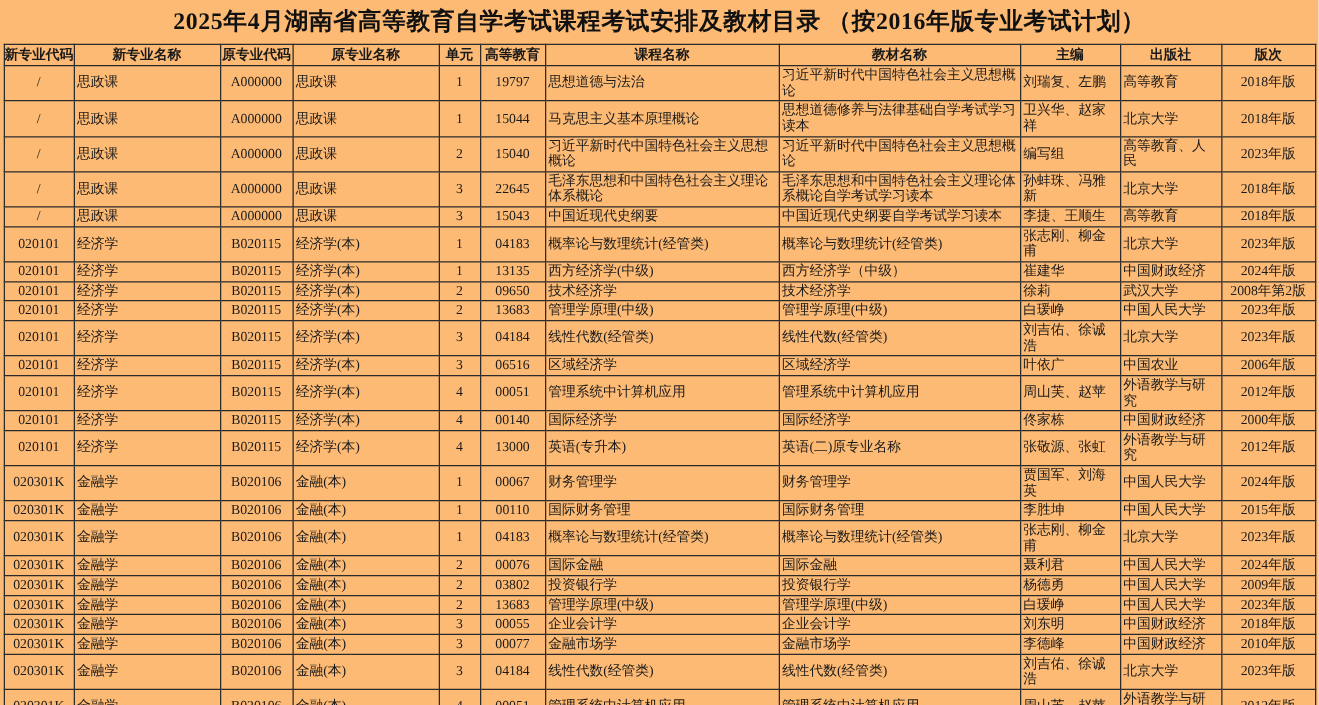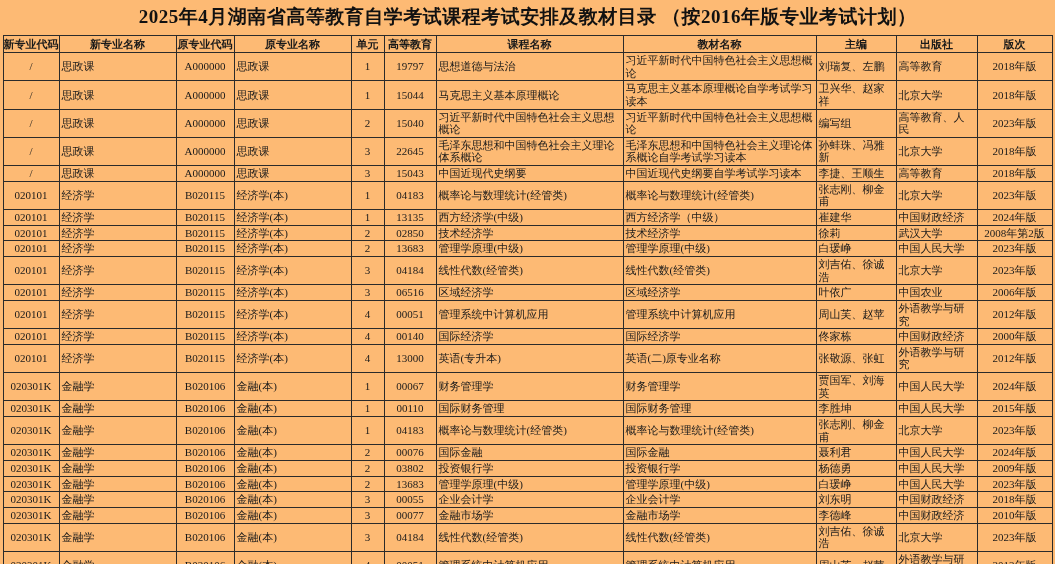--- a/index.html
+++ b/index.html
@@ -104,21 +104,21 @@
           <td class="c">2018年版</td>
         </tr>
         <tr>
           <td class="c">/</td>
           <td class="l">思政课</td>
           <td class="c">A000000</td>
           <td class="l">思政课</td>
           <td class="c">1</td>
           <td class="c">15044</td>
           <td class="l">马克思主义基本原理概论</td>
-          <td class="l">马克思主义基本原理概论自学考试学习读本</td>
+          <td class="l">思想道德修养与法律基础自学考试学习读本</td>
           <td class="l">卫兴华、赵家祥</td>
           <td class="l">北京大学</td>
           <td class="c">2018年版</td>
         </tr>
         <tr>
           <td class="c">/</td>
           <td class="l">思政课</td>
           <td class="c">A000000</td>
           <td class="l">思政课</td>
           <td class="c">2</td>
@@ -180,21 +180,21 @@
           <td class="l">崔建华</td>
           <td class="l">中国财政经济</td>
           <td class="c">2024年版</td>
         </tr>
         <tr>
           <td class="c">020101</td>
           <td class="l">经济学</td>
           <td class="c">B020115</td>
           <td class="l">经济学(本)</td>
           <td class="c">2</td>
-          <td class="c">02850</td>
+          <td class="c">09650</td>
           <td class="l">技术经济学</td>
           <td class="l">技术经济学</td>
           <td class="l">徐莉</td>
           <td class="l">武汉大学</td>
           <td class="c">2008年第2版</td>
         </tr>
         <tr>
           <td class="c">020101</td>
           <td class="l">经济学</td>
           <td class="c">B020115</td>

